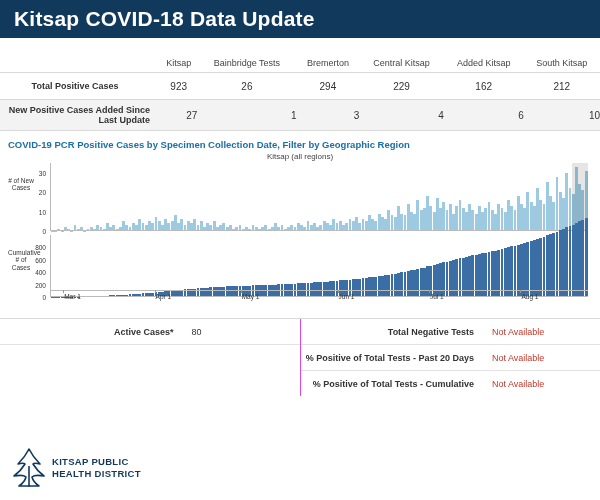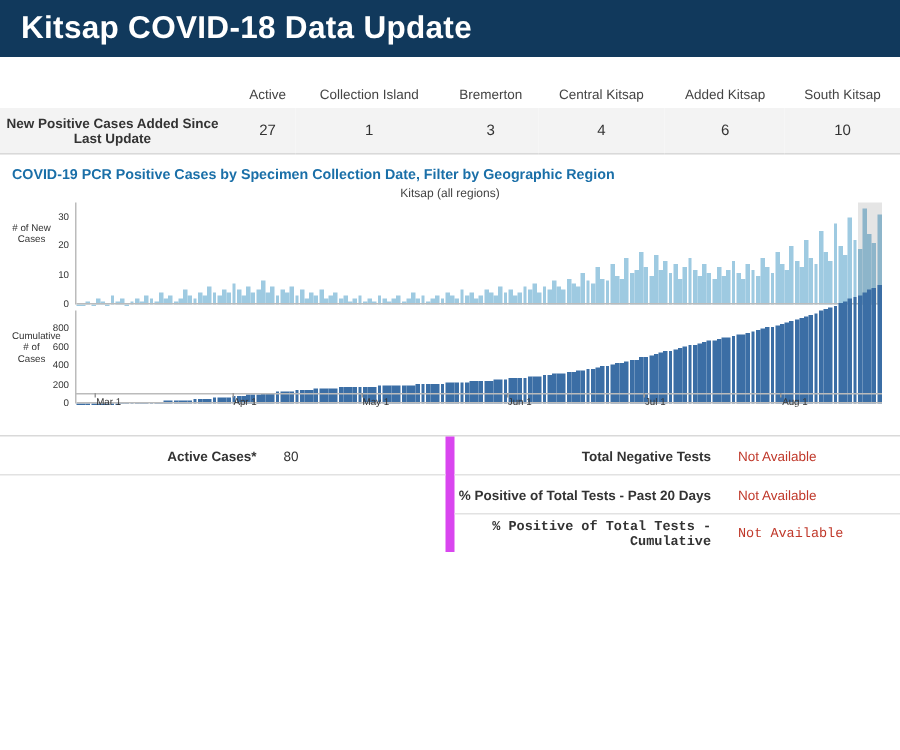--- a/index.html
+++ b/index.html
@@ -48,21 +48,21 @@
   }
   .rowlabel{
     text-align:right;
     padding-right:10px !important;
     font-size:9px;
     font-weight:bold;
     color:#333;
     width:150px;
   }
   .r1 td{height:26px;border-top:1px solid #d9d9d9;border-bottom:1px solid #d9d9d9;background:#fff;}
-  .r2 td{height:30px;background:#f3f3f3;border-bottom:1px solid #d9d9d9;}
+  .r2 td{height:30px;background:#f3f3f3;border-bottom:1px solid #d9d9d9;text-align:right;}
   .sum-val{font-size:10px;}
   
   .chart-title{
     color:#1a6fa8;
     font-size:9.5px;
     font-weight:bold;
     padding:8px 0 2px 8px;
   }
   .chart-wrap{
     position:relative;
@@ -136,21 +136,21 @@
     width:1px;height:3px;background:#999;
   }
   
   .stats{
     display:flex;
     margin-top:6px;
     border-top:1px solid #d9d9d9;
     font-size:9px;
   }
   .stats-col{flex:1;}
-  .stats-col.left{border-right:6px solid #d946ef;}
+  .stats-col.left{border-right:1px solid #d946ef;}
   .stat-row{
     display:flex;
     align-items:center;
     height:25px;
     border-bottom:1px solid #e2e2e2;
   }
   .stat-label{
     flex:1;
     text-align:right;
     padding-right:12px;
@@ -198,26 +198,35 @@
 <body>
 
 <div class="header">
   <div class="header-title">Kitsap COVID-18 Data Update</div>
 </div>
 
 <table class="summary">
   <tbody>
       <tr class="sum-head">
     <td class="rowlabel"></td>
-    <td>Active</td>
-    <td>Collection Island</td>
+    <td>Kitsap</td>
+    <td>Bainbridge Tests</td>
     <td>Bremerton</td>
     <td>Central Kitsap</td>
     <td>Added Kitsap</td>
     <td>South Kitsap</td>
+  </tr>
+  <tr class="r1">
+    <td class="rowlabel">Total Positive Cases</td>
+    <td class="sum-val">923</td>
+    <td class="sum-val">26</td>
+    <td class="sum-val">294</td>
+    <td class="sum-val">229</td>
+    <td class="sum-val">162</td>
+    <td class="sum-val">212</td>
   </tr>
   <tr class="r2">
     <td class="rowlabel">New Positive Cases Added Since Last Update</td>
     <td class="sum-val">27</td>
     <td class="sum-val">1</td>
     <td class="sum-val">3</td>
     <td class="sum-val">4</td>
     <td class="sum-val">6</td>
     <td class="sum-val">10</td>
   </tr>
@@ -612,21 +621,31 @@
   </div>
   <div class="stats-col">
     <div class="stat-row">
       <div class="stat-label">Total Negative Tests</div>
       <div class="stat-value na">Not Available</div>
     </div>
     <div class="stat-row">
       <div class="stat-label">% Positive of Total Tests - Past 20 Days</div>
       <div class="stat-value na">Not Available</div>
     </div>
-    <div class="stat-row" style="border-bottom:none;font-family:Liberation Mono, monospace;">
+    <div class="stat-row" style="border-bottom:none;">
       <div class="stat-label">% Positive of Total Tests - Cumulative</div>
       <div class="stat-value na">Not Available</div>
     </div>
   </div>
 </div>
 
 <div class="footer">
+  <div class="logo">
+    <svg width="34" height="40" viewBox="0 0 34 40">
+      <path d="M17 1 C13 9 9 13 6 16 C10 15 12 15 13 16 C10 21 6 25 2 28 C8 27 12 27 14 29 C13 33 10 36 7 38 L27 38 C24 36 21 33 20 29 C22 27 26 27 32 28 C28 25 24 21 21 16 C22 15 24 15 28 16 C25 13 21 9 17 1 Z" fill="none" stroke="#11395c" stroke-width="1.6" stroke-linejoin="round"></path>
+      <line x1="17" y1="18" x2="17" y2="39" stroke="#11395c" stroke-width="1.6"></line>
+    </svg>
+    <div class="logo-text">
+      <div>KITSAP PUBLIC</div>
+      <div>HEALTH DISTRICT</div>
+    </div>
+  </div>
 </div>
 
 </body></html>

